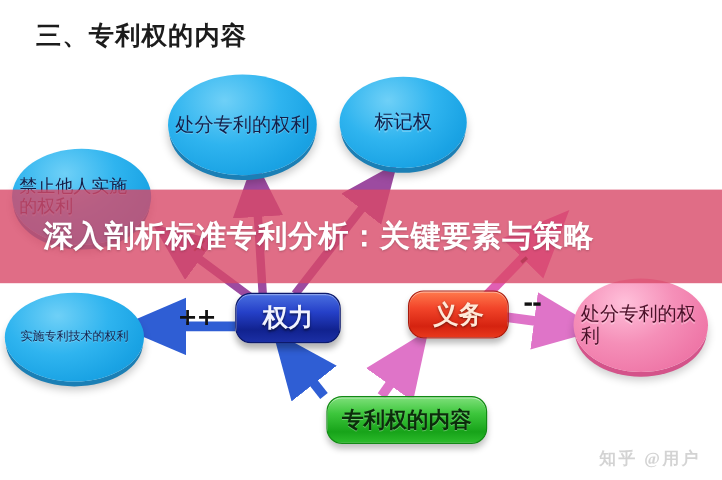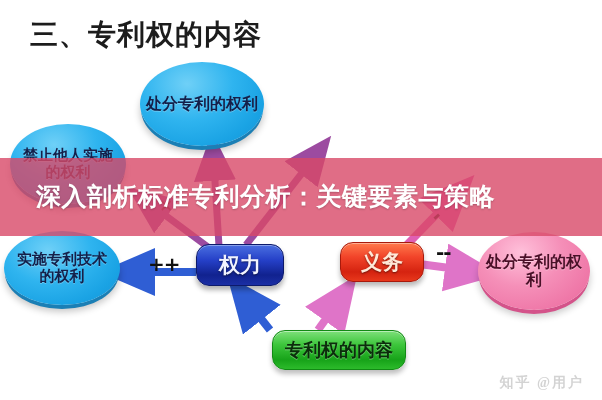--- a/index.html
+++ b/index.html
@@ -12,37 +12,36 @@
     width:602px;
     height:400px;
     overflow:hidden;
     background:#ffffff;
   }
 
   
   .slide-title{
     position:absolute;
     left:30px; top:16px;
-    font-size:28px;
+    font-size:21px;
     font-weight:bold;
     color:#1c1c1c;
     letter-spacing:1px;
     white-space:nowrap;
     font-family:"DejaVu Sans","Liberation Sans",sans-serif;
   }
 
   
   .ellipse{
     position:absolute;
     border-radius:50%;
     display:flex;
     align-items:center;
     justify-content:center;
-    text-align:center;
-    font-weight:bold;
+    font-weight:normal;
     line-height:1.12;
     font-family:"DejaVu Sans","Liberation Sans",sans-serif;
     box-sizing:border-box;
     padding:4px 6px;
   }
   .ell-blue{
     background:
       radial-gradient(ellipse at 38% 26%, #6fd0f7 0%, #2fb4ef 42%, #1aa3e4 72%, #1492d4 100%);
     color:#14204a;
     box-shadow:0 5px 0 -1px #1b7fb5, 0 7px 7px rgba(0,0,0,.22);
@@ -198,25 +197,26 @@
       <line x1="404" y1="262" x2="480" y2="272" stroke="#df74c8" stroke-width="8" marker-end="url(#mkMagenta)"></line>
     </g>
 
     <g>
       <line x1="400" y1="252" x2="460" y2="190" stroke="#e05fb4" stroke-width="8" marker-end="url(#mkMagenta2)"></line>
     </g>
   </svg>
 
   <div class="ellipse ell-blue" style="left:140px; top:62px; width:124px; height:84px; font-size:16px;">处分专利的权利</div>
 
+  <div class="ellipse ell-blue" style="left:283px; top:64px; width:106px; height:76px; font-size:16px;">标记权</div>
 
   <div class="ellipse ell-blue" style="left:10px; top:124px; width:116px; height:80px; font-size:15px;">禁止他人实施的权利</div>
 
 
-  <div class="ellipse ell-blue" style="left:4px; top:231px; width:116px; height:74px; font-size:15px;">实施专利技术的权利</div>
+  <div class="ellipse ell-blue" style="left:4px; top:244px; width:116px; height:74px; font-size:10px;">实施专利技术的权利</div>
 
   <div class="ellipse ell-pink" style="left:478px; top:232px; width:112px; height:78px; font-size:16px;">处分专利的权利</div>
 
   <div class="rbox box-blue" style="left:196px; top:244px; width:88px; height:42px; font-size:21px;">权力</div>
 
   <div class="rbox box-red" style="left:322px; top:242px; width:84px; height:40px; font-size:21px;">义务</div>
 
   <div class="rbox box-green" style="left:228px; top:330px; width:134px; height:40px; font-size:18px;">专利权的内容</div>
 
   <div class="sign" style="left:148px; top:252px; font-size:20px;">++</div>

